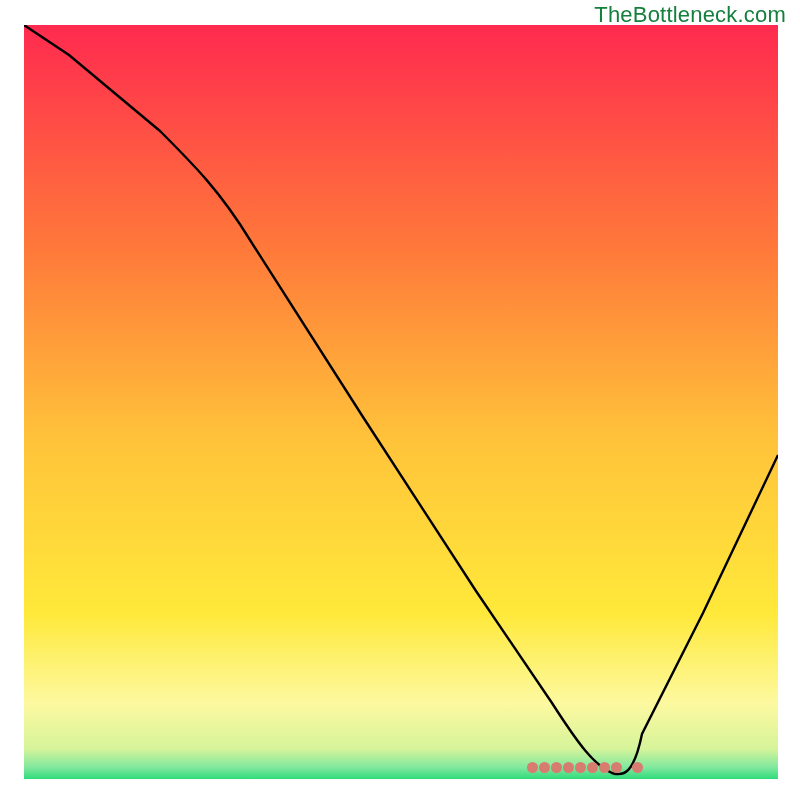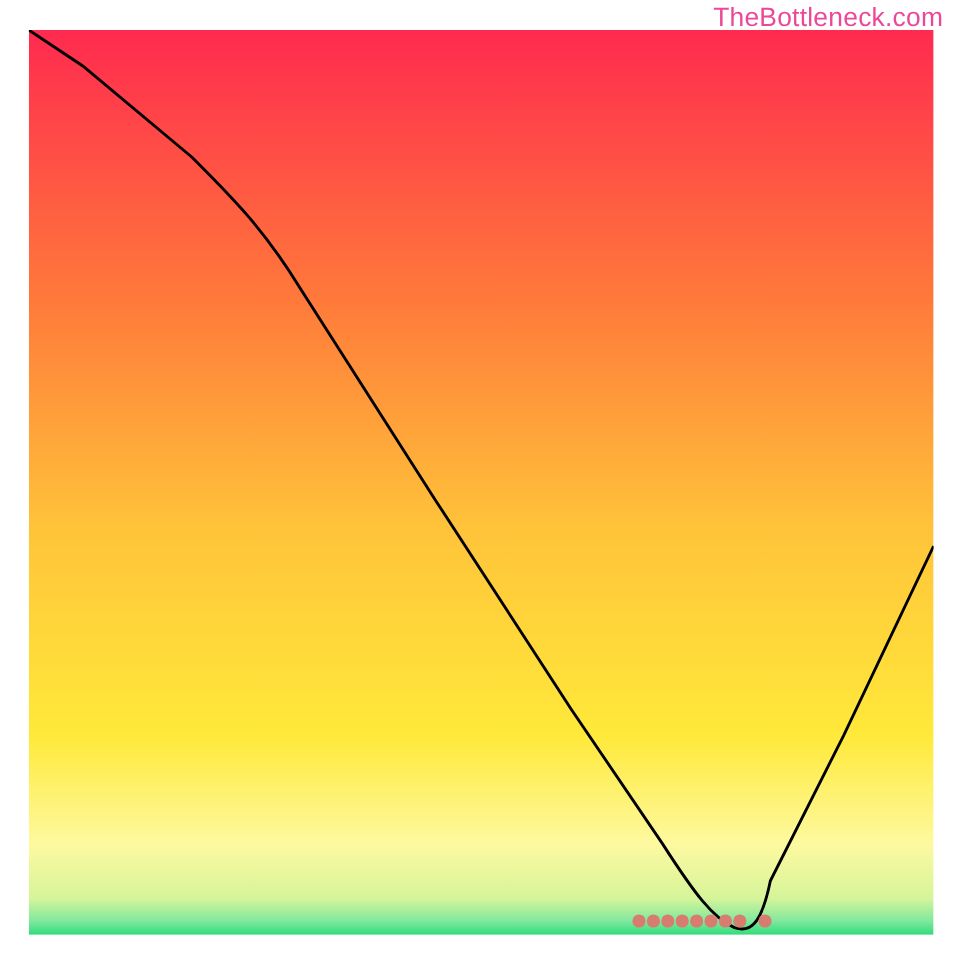--- a/index.html
+++ b/index.html
@@ -9,21 +9,21 @@
     width: 800px;
     height: 800px;
     position: relative;
     font-family: Arial, sans-serif;
   }
   .watermark {
     position: absolute;
     top: 2px;
     right: 14px;
     font-size: 22px;
-    color: #ec4899;
+    color: #15803d;
     font-weight: normal;
     letter-spacing: 0.2px;
   }
   .plot-area {
     position: absolute;
     left: 24px;
     top: 25px;
     width: 754px;
     height: 754px;
   }

